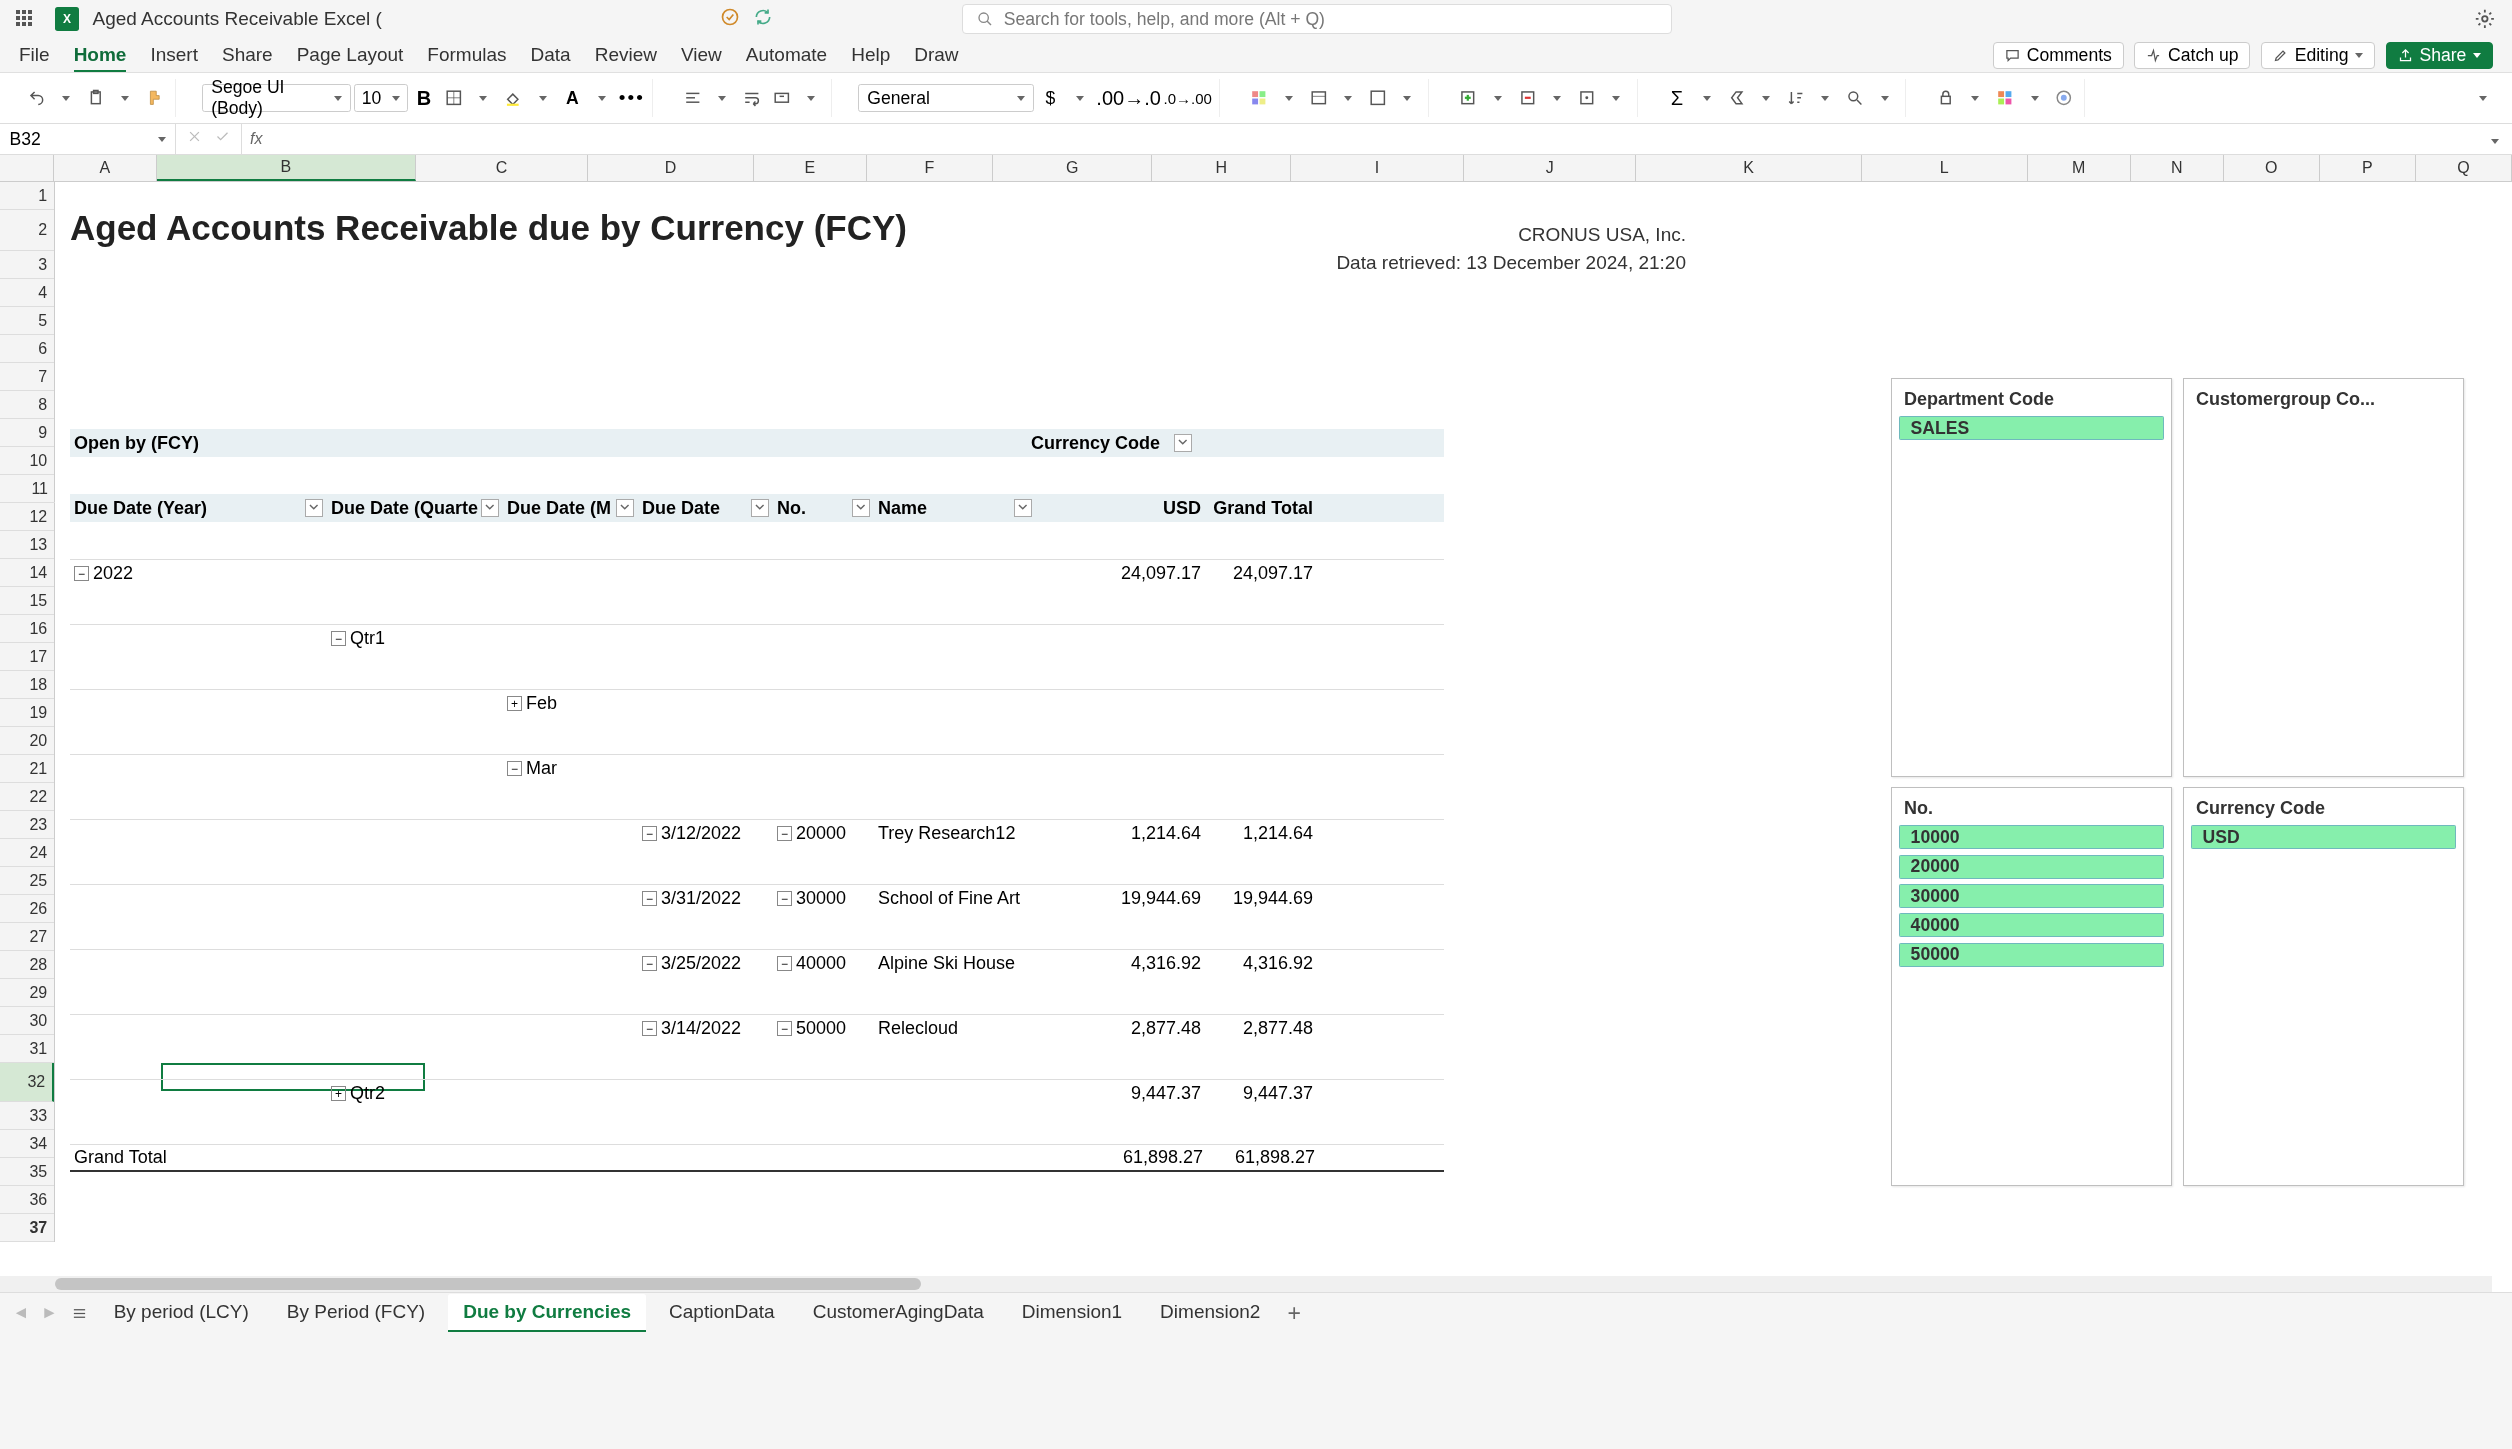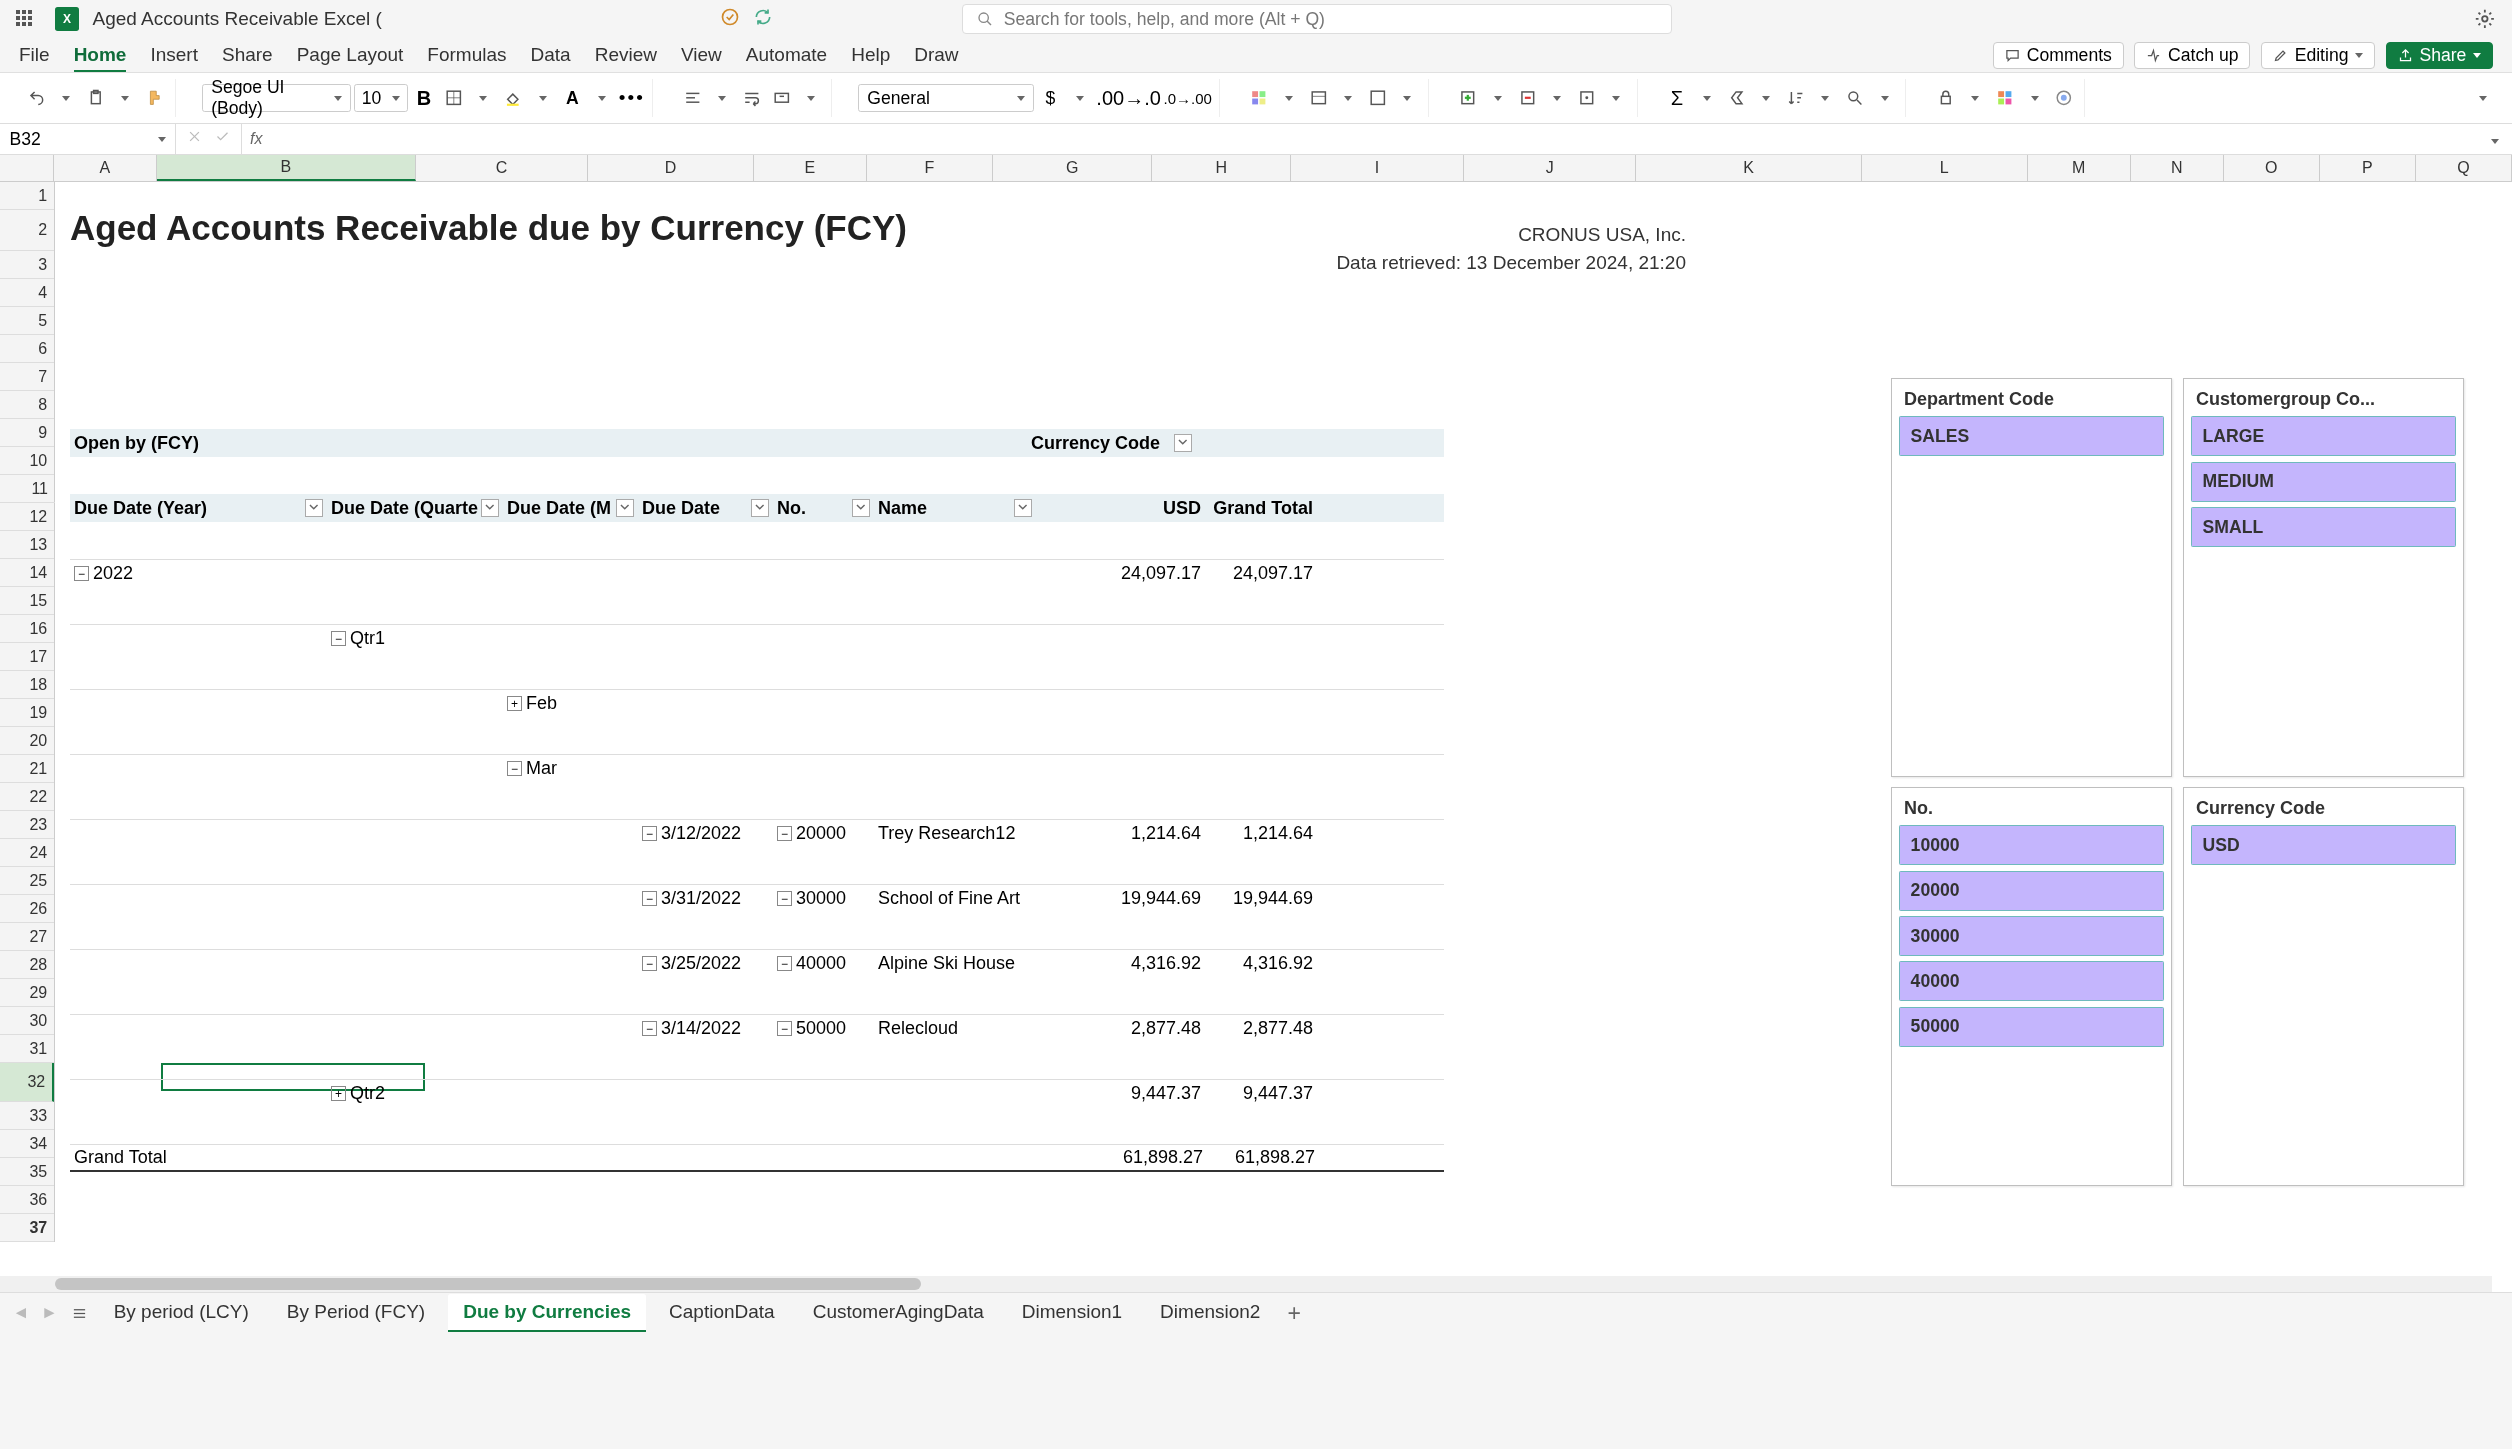--- a/index.html
+++ b/index.html
@@ -73,21 +73,21 @@
 .fbtn { width: 17.6px; height: 17.6px; border: 0.7px solid #aaa; background: #fff; display: inline-flex; align-items: center; justify-content: center; margin-left: auto; }
 .fbtn svg { width: 9.5px; height: 9.5px; }
 .num { justify-content: flex-end; }
 .tot-border-top { border-top: 1.4px solid #333; }
 .tot-border-bot { border-bottom: 2px solid #333; }
 
 
 .slicer { position: absolute; border: 0.7px solid #bfbfbf; background: #fff; box-shadow: 0.7px 0.7px 2px rgba(0,0,0,0.1); }
 .slicer .st { font-size: 18px; font-weight: 600; padding: 9.5px 12px 6.8px; color: #333; }
 .slicer .items { padding: 0 6.8px 6.8px; display: flex; flex-direction: column; gap: 5.4px; }
-.slicer .item { height: 40px; background: #c4b5fd; border: 0.7px solid #6fb9bd; border-radius: 1.4px; display: flex; align-items: center; padding: 0 10.8px; font-size: 17.6px; font-weight: 600; color: #333; cursor: pointer; }
+.slicer .item { height: 24px; background: #86efac; border: 0.7px solid #6fb9bd; border-radius: 1.4px; display: flex; align-items: center; padding: 0 10.8px; font-size: 17.6px; font-weight: 600; color: #333; cursor: pointer; }
 
 
 .hscroll { position: absolute; left: 0; bottom: 0; right: 20px; height: 16px; background: #f0f0f0; }
 .hscroll .thumb { position: absolute; left: 55px; top: 2px; height: 12px; width: 866px; background: #c4c4c4; border-radius: 6px; }
 
 
 .sheet-tabs { height: 41px; background: #f5f5f5; border-top: 0.7px solid #ddd; display: flex; align-items: center; padding: 0 9.5px; gap: 5.4px; }
 .sheet-tabs .nav { width: 23px; height: 23px; display: flex; align-items: center; justify-content: center; color: #bbb; }
 .sheet-tabs .all { width: 27px; height: 27px; display: flex; align-items: center; justify-content: center; }
 .sheet-tabs .stab { padding: 6.8px 15px; font-size: 19px; color: #333; cursor: pointer; border-radius: 2.7px 2.7px 0 0; }
@@ -678,25 +678,20 @@
     </div>
 
     <div class="slicer" style="left:1836px; top:196px; width:281px; height:399px">
       <div class="st">Department Code</div>
       <div class="items" id="sl-dept">
           <div class="item">SALES</div>
         </div>
     </div>
     <div class="slicer" style="left:2128px; top:196px; width:281px; height:399px">
       <div class="st">Customergroup Co...</div>
-      <div class="items" id="sl-cg">
-          <div class="item">LARGE</div>
-          <div class="item">MEDIUM</div>
-          <div class="item">SMALL</div>
-        </div>
     </div>
     <div class="slicer" style="left:1836px; top:605px; width:281px; height:399px">
       <div class="st">No.</div>
       <div class="items" id="sl-no">
           <div class="item">10000</div>
           <div class="item">20000</div>
           <div class="item">30000</div>
           <div class="item">40000</div>
           <div class="item">50000</div>
         </div>

